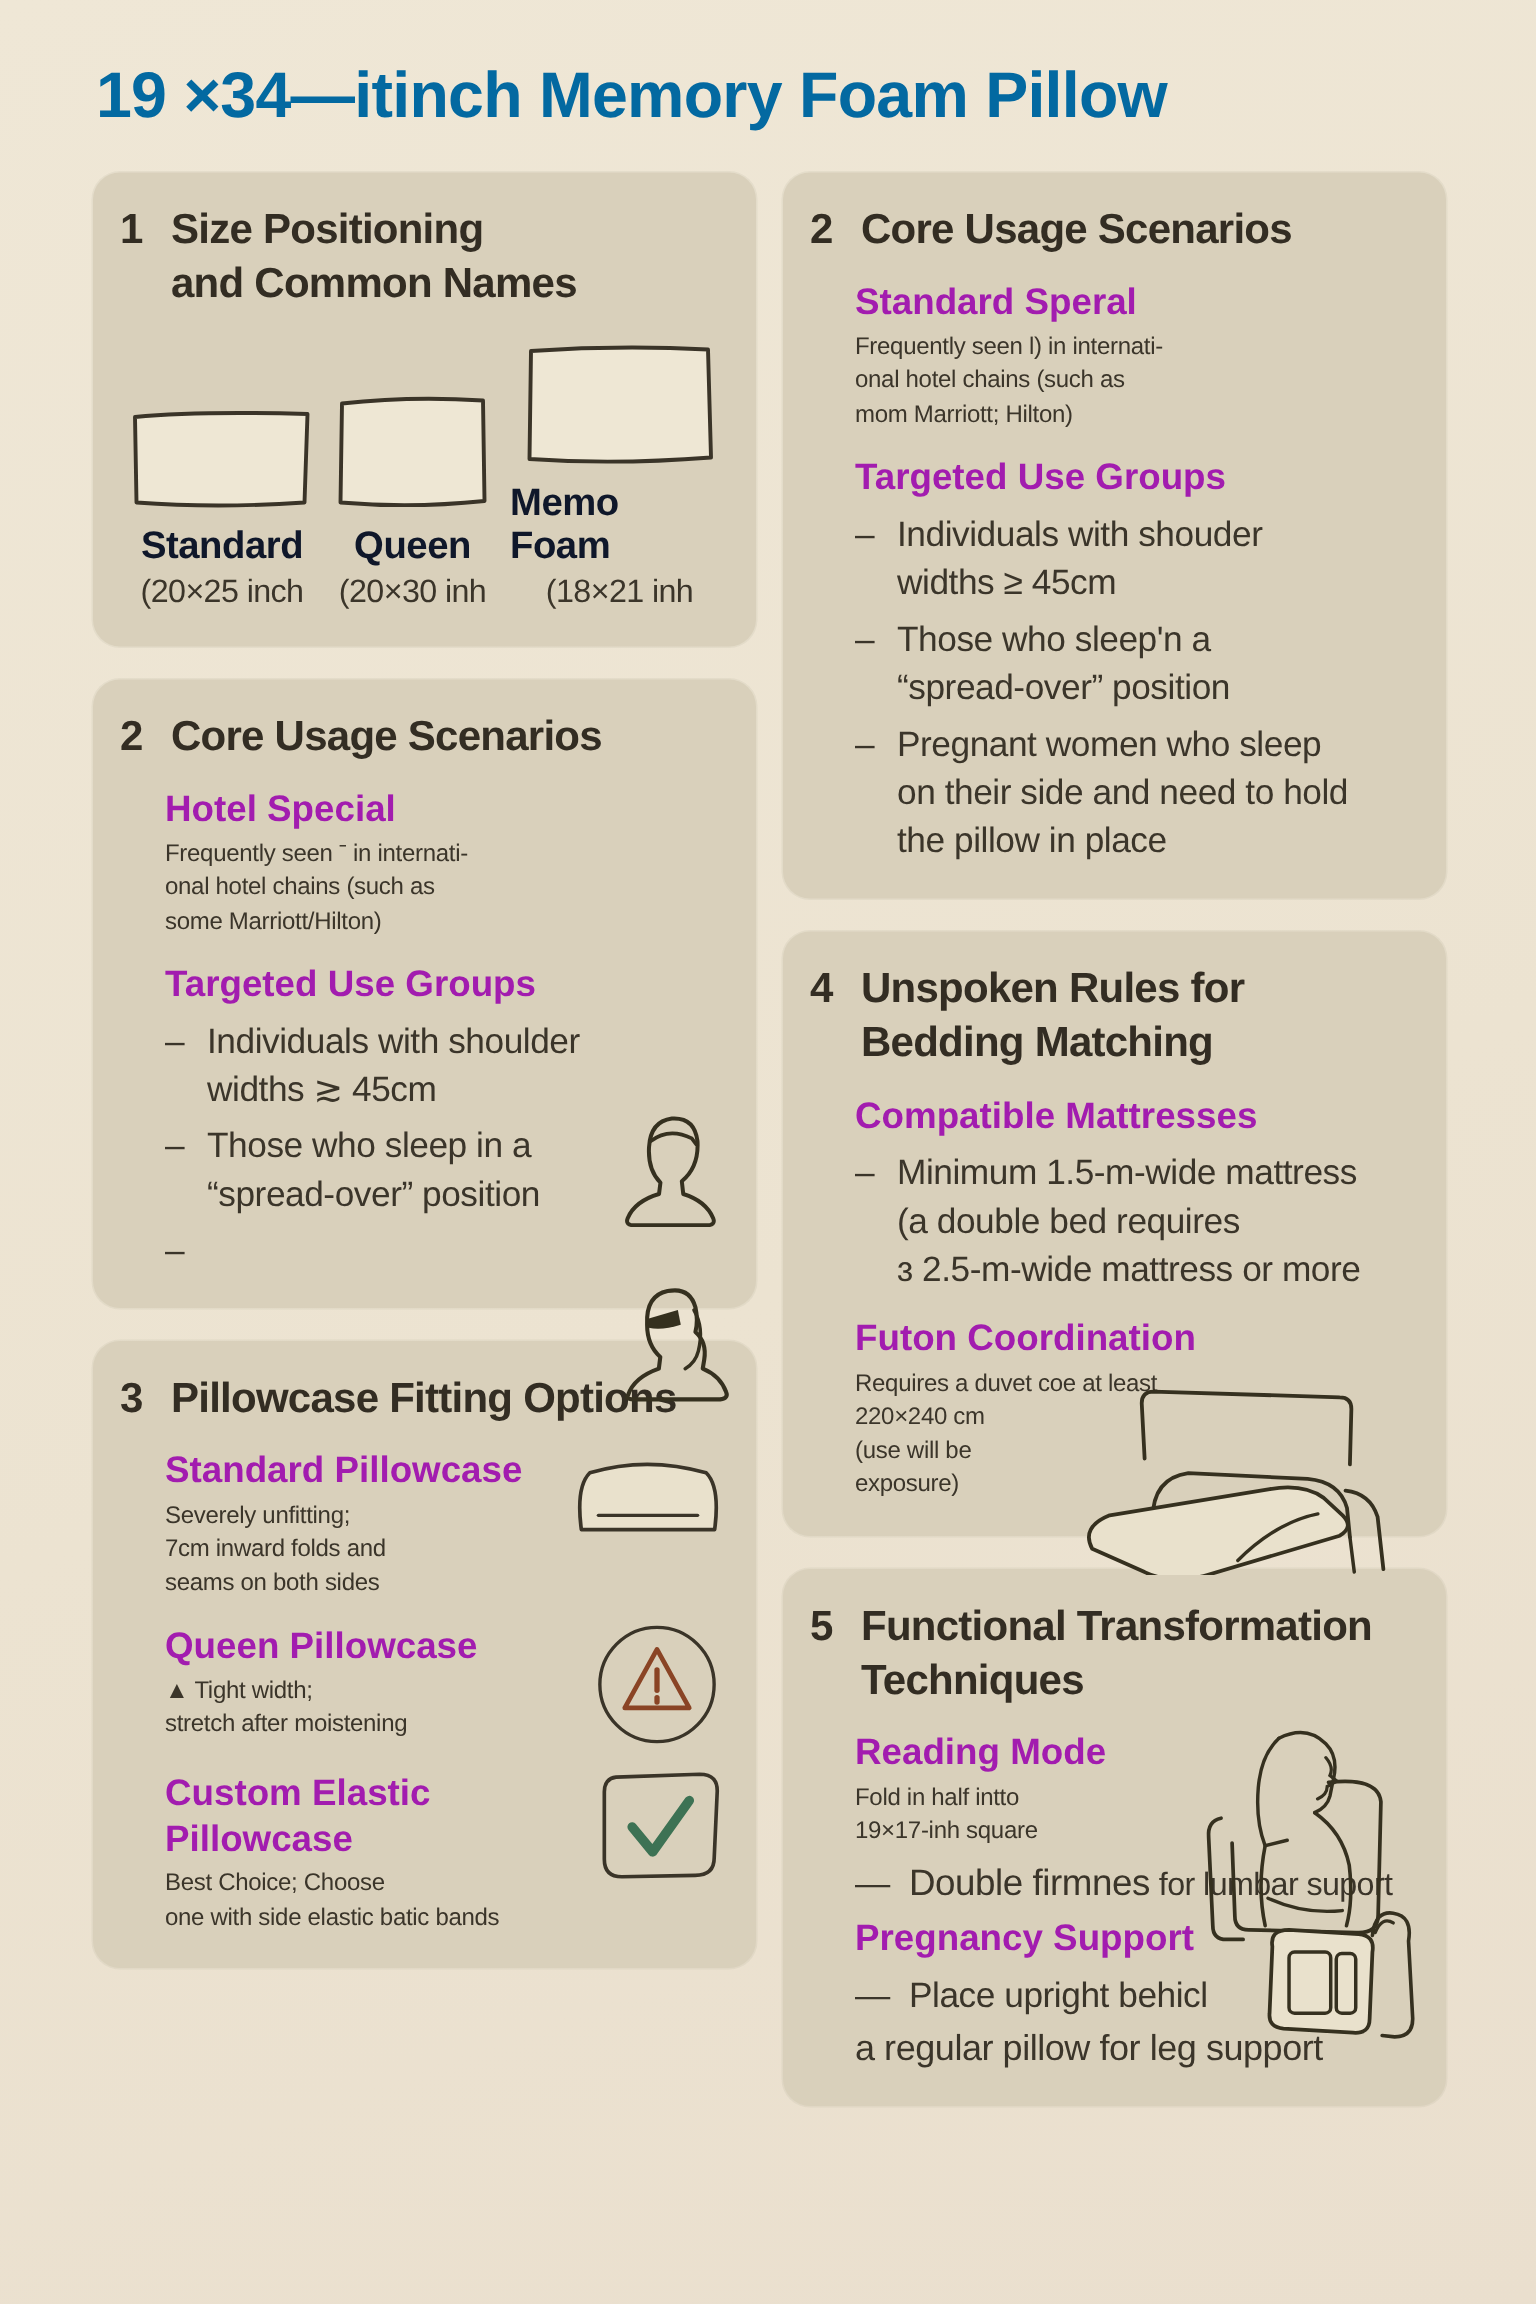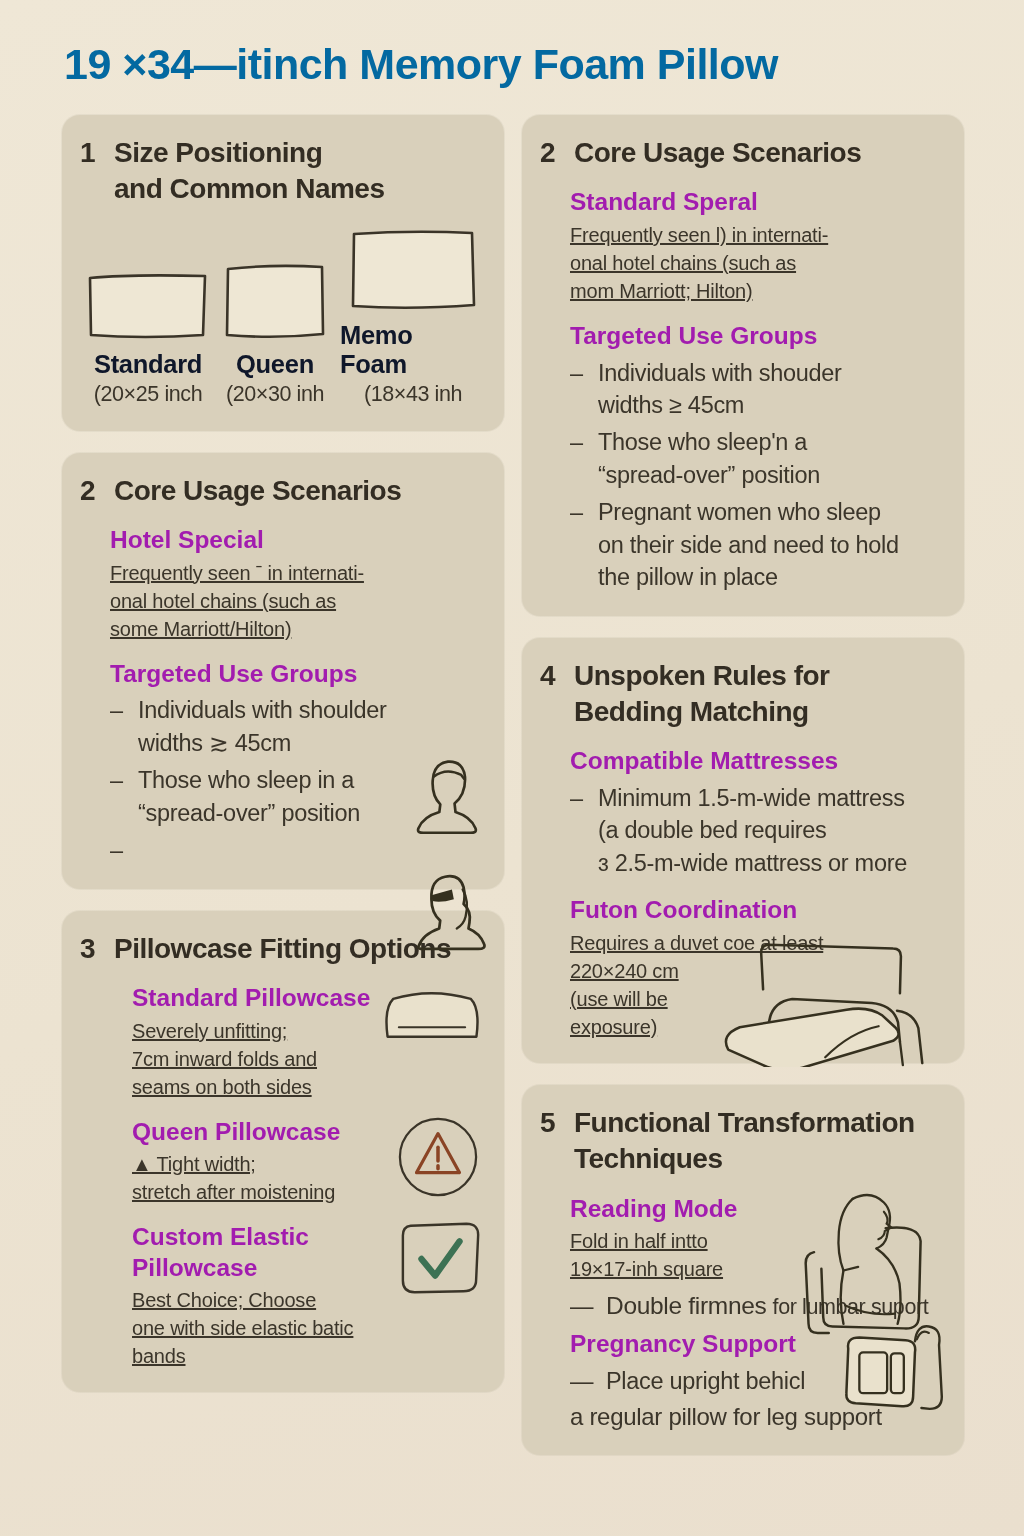--- a/index.html
+++ b/index.html
@@ -10,35 +10,35 @@
   .title{font-size:43px;font-weight:700;color:#0369a1;letter-spacing:-0.5px;margin:4px 0 26px 2px;}
   .columns{display:flex;gap:18px;align-items:flex-start;}
   .col{display:flex;flex-direction:column;gap:22px;width:442px;flex:none;}
   .card{background:#d9d0bb;border-radius:18px;padding:20px 18px 22px 18px;box-sizing:border-box;
         color:#3b352a;box-shadow:0 0 0 1px rgba(120,110,90,0.08);}
   .card-head{display:flex;font-weight:700;font-size:28px;letter-spacing:-0.5px;color:#332d23;line-height:1.3;}
   .card-head .num{width:34px;flex:none;}
   .head-text{white-space:pre-line;}
   .card-body{padding-left:30px;}
   .subhead{font-weight:700;font-size:24.5px;color:#a21caf;margin:16px 0 3px;white-space:pre-line;line-height:1.25;}
-  .para{white-space:pre-line;line-height:1.4;font-size:20px;letter-spacing:-0.2px;text-decoration:underline;}
+  .para{white-space:pre-line;line-height:1.4;font-size:16px;letter-spacing:-0.2px;}
   .bullets{margin-top:4px;position:relative;}
   .bullet{display:flex;margin-top:5px;font-size:23.5px;line-height:1.38;letter-spacing:-0.3px;}
   .bullet .dash{flex:none;width:28px;}
   .btext{white-space:pre-line;}
   
   .pillow-row{display:flex;align-items:flex-end;gap:13px;margin:20px 0 2px;padding-left:6px;}
   .pillow{display:flex;flex-direction:column;align-items:center;}
   .pillow-name{font-weight:700;font-size:25.5px;color:#0f172a;margin-top:9px;letter-spacing:-0.3px;}
   .pillow-dims{font-size:21.5px;margin-top:3px;letter-spacing:-0.4px;white-space:nowrap;}
   
   .bust-a{position:absolute;right:2px;top:58px;}
   .bust-b{position:absolute;right:-2px;top:166px;}
   
-  .option{display:flex;justify-content:space-between;align-items:flex-start;margin-left:22px;}
+  .option{display:flex;justify-content:space-between;align-items:flex-start;}
   .opt-text{flex:1;min-width:0;}
   .opt-icon{flex:none;margin-left:6px;}
   .opt-icon.warn{margin-top:14px;margin-right:6px;}
   .opt-icon.check{margin-top:10px;}
   .opt-icon.case{margin-top:16px;margin-right:2px;}
   
   .futon-wrap{position:relative;}
   .futon-svg{position:absolute;right:-6px;top:40px;}
   
   .rel{position:relative;}
@@ -89,21 +89,21 @@
             <div class="pillow-name">Queen</div>
             <div class="pillow-dims">(20×30 inh</div>
           </div>
           <div class="pillow">
             <span>
               <svg width="130" height="84" viewBox="0 0 130 84">
                 <path d="M6 6 Q65 2 124 5 L126 77 Q62 82 5 78 Z" fill="#eee7d4" stroke="#3a3428" stroke-width="2.6" stroke-linejoin="round"></path>
               </svg>
             </span>
             <div class="pillow-name">Memo Foam</div>
-            <div class="pillow-dims">(18×43 inh</div>
+            <div class="pillow-dims">(18×21 inh</div>
           </div>
         </div>
       </section>
 
       <section class="card">
         <div class="card-head">
           <span class="num">2</span>
           <span class="head-text">Core Usage Scenarios</span>
         </div>
         <div class="card-body">

